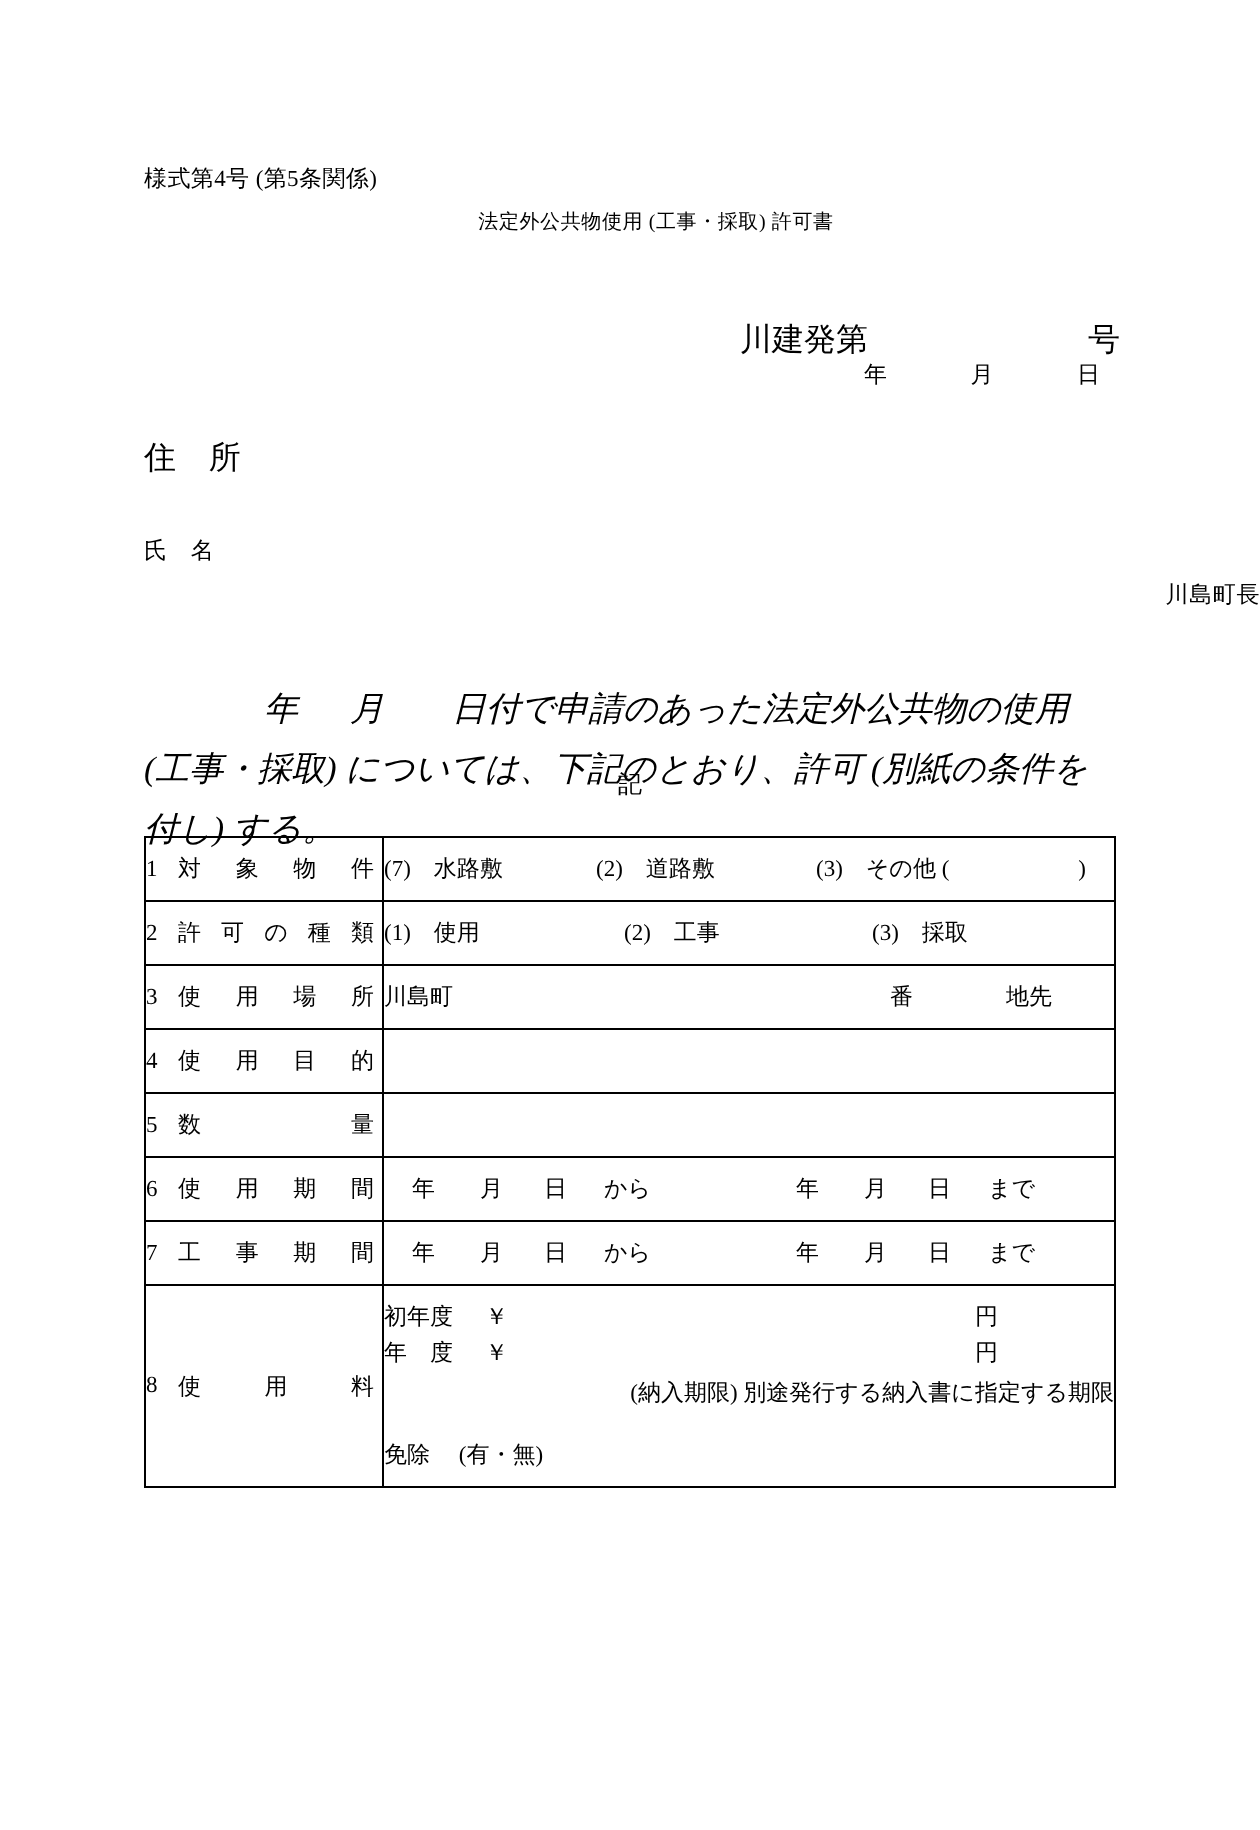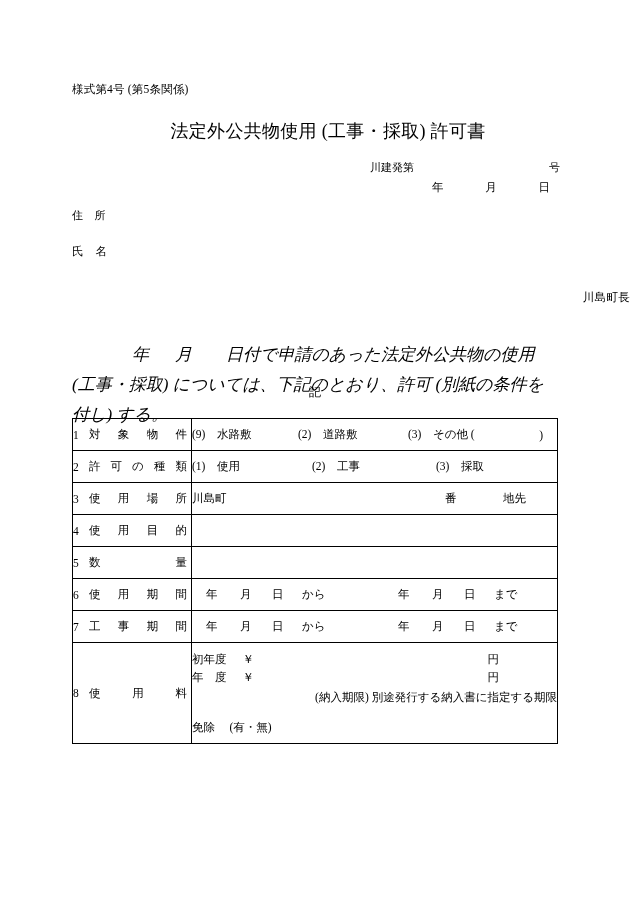--- a/index.html
+++ b/index.html
@@ -25,56 +25,56 @@
     position: absolute;
     left: 72px;
     top: 82px;
     font-size: 11.5px;
     letter-spacing: 0.2px;
   }
   .doc-title {
     position: absolute;
     left: 0;
     right: 0;
-    top: 119px;
+    top: 104px;
     text-align: center;
-    font-size: 18px;
+    font-size: 10px;
     letter-spacing: 0.3px;
     padding-left: 26px;
   }
   .issue-no-row {
     position: absolute;
     left: 370px;
     top: 160px;
     width: 190px;
-    font-size: 11px;
+    font-size: 16px;
     display: flex;
     justify-content: space-between;
     align-items: flex-end;
   }
   .date-row {
     position: absolute;
     left: 432px;
     top: 180px;
     width: 118px;
     font-size: 11.5px;
     display: flex;
     justify-content: space-between;
   }
   .addr-label {
     position: absolute;
     left: 72px;
-    top: 208px;
-    font-size: 11px;
+    top: 219px;
+    font-size: 16px;
     letter-spacing: 0.2px;
   }
   .name-label {
     position: absolute;
     left: 72px;
-    top: 244px;
+    top: 268px;
     font-size: 11.5px;
     letter-spacing: 0.2px;
   }
   .issuer {
     position: absolute;
     left: 0;
     right: 0;
     top: 290px;
     text-align: right;
     font-size: 11.5px;
@@ -241,21 +241,21 @@
             <span class="lbl-text">
               <span>対</span>
               <span>象</span>
               <span>物</span>
               <span>件</span>
             </span>
           </div>
         </td>
         <td class="val">
           <div class="opts">
-            <span class="opt-a">(9)　水路敷</span>
+            <span class="opt-a">(7)　水路敷</span>
             <span class="opt-b">(2)　道路敷</span>
             <span class="opt-c nowrap">(3)　その他 (</span>
             <span class="fee-spacer"></span>
             <span style="padding-right:14px;">)</span>
           </div>
         </td>
       </tr>
 
       <tr>
         <td class="lbl">

